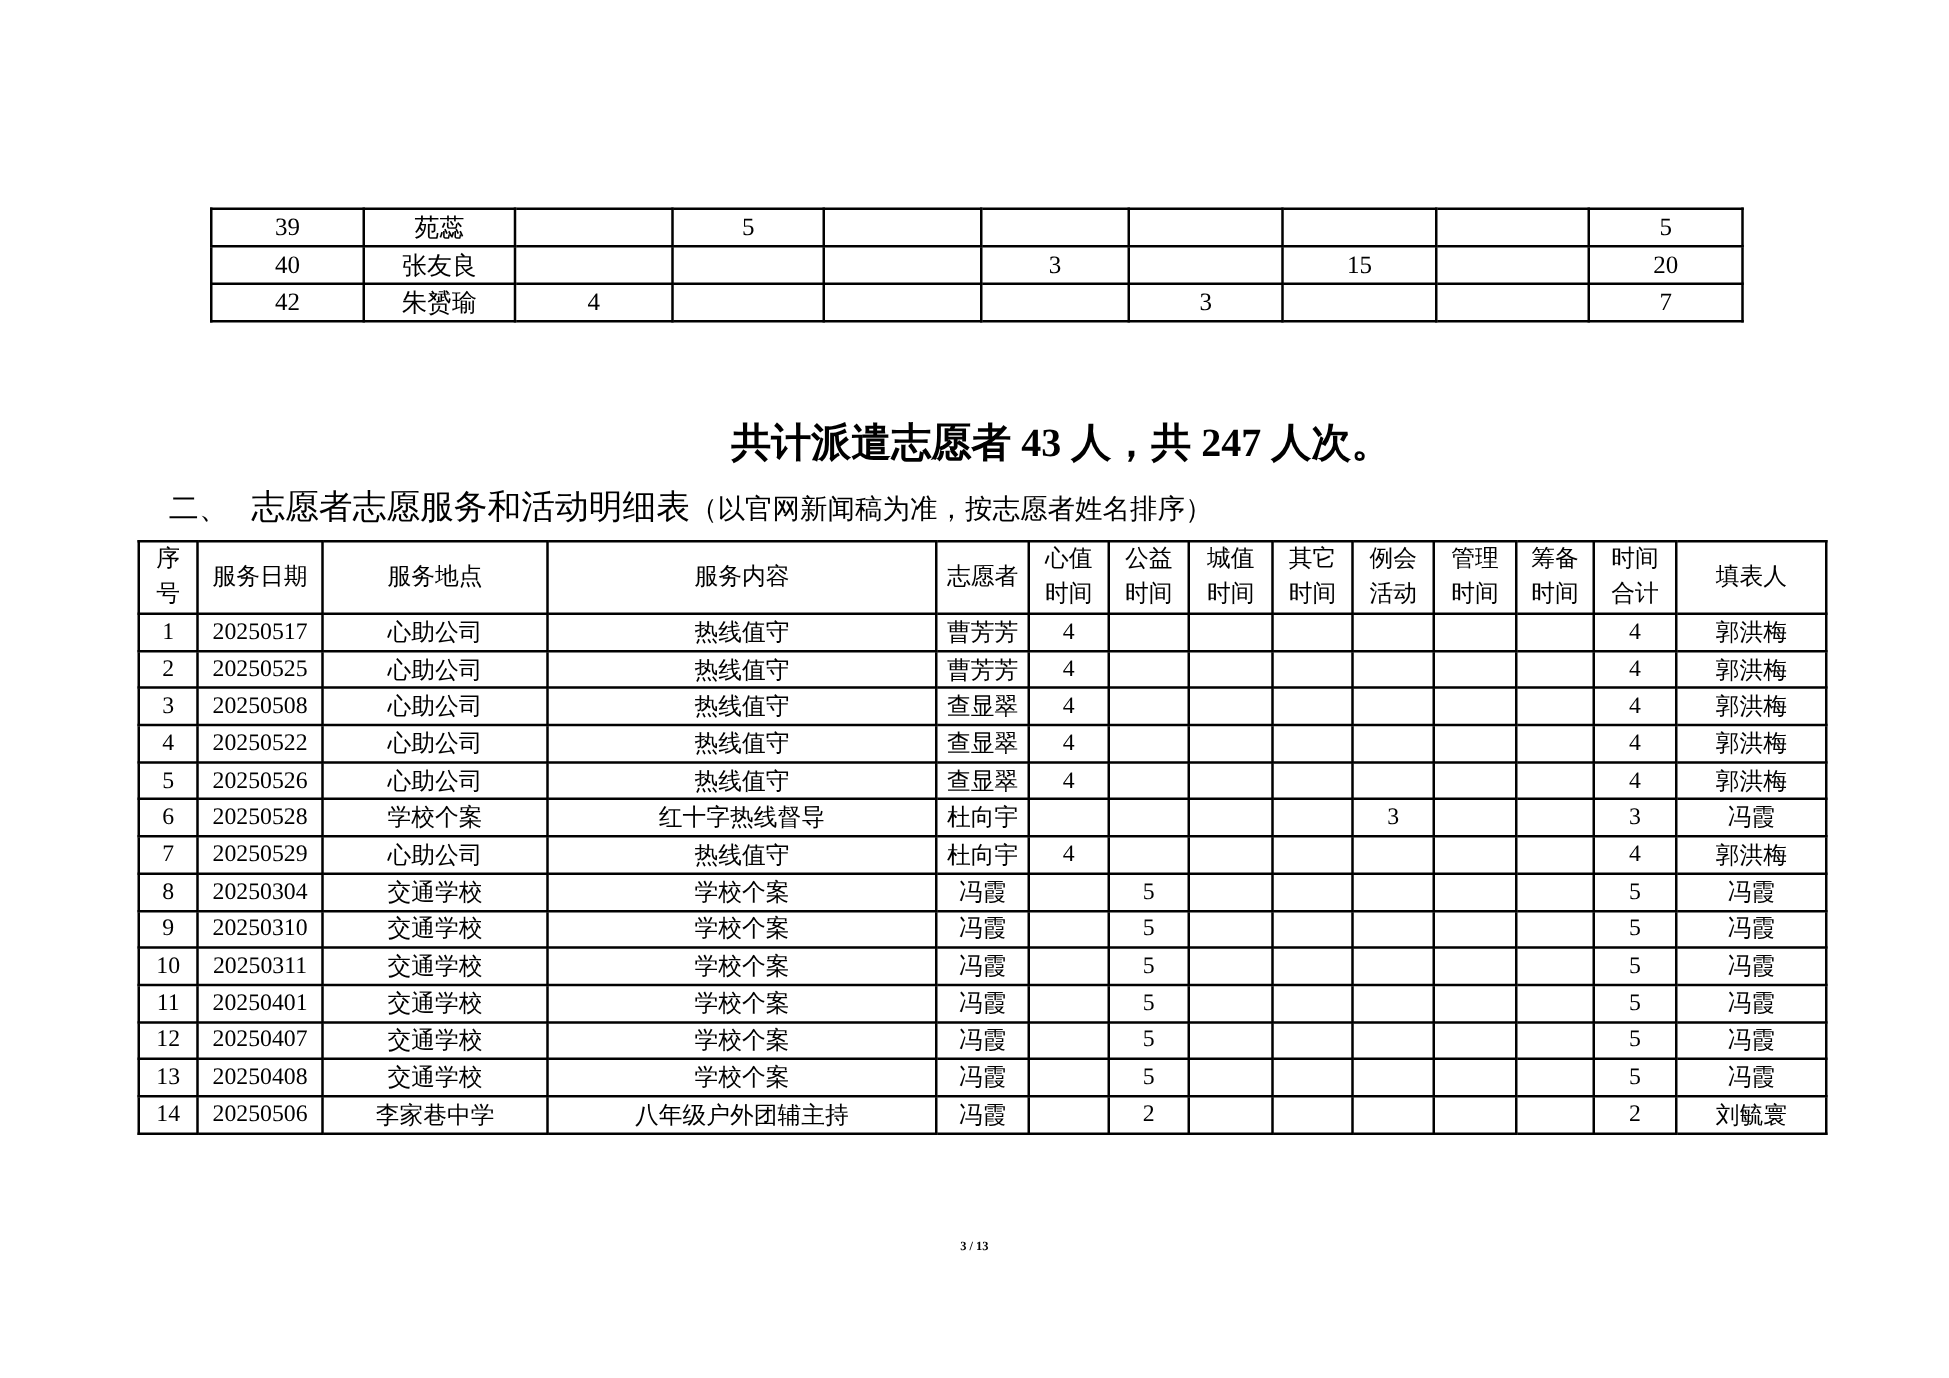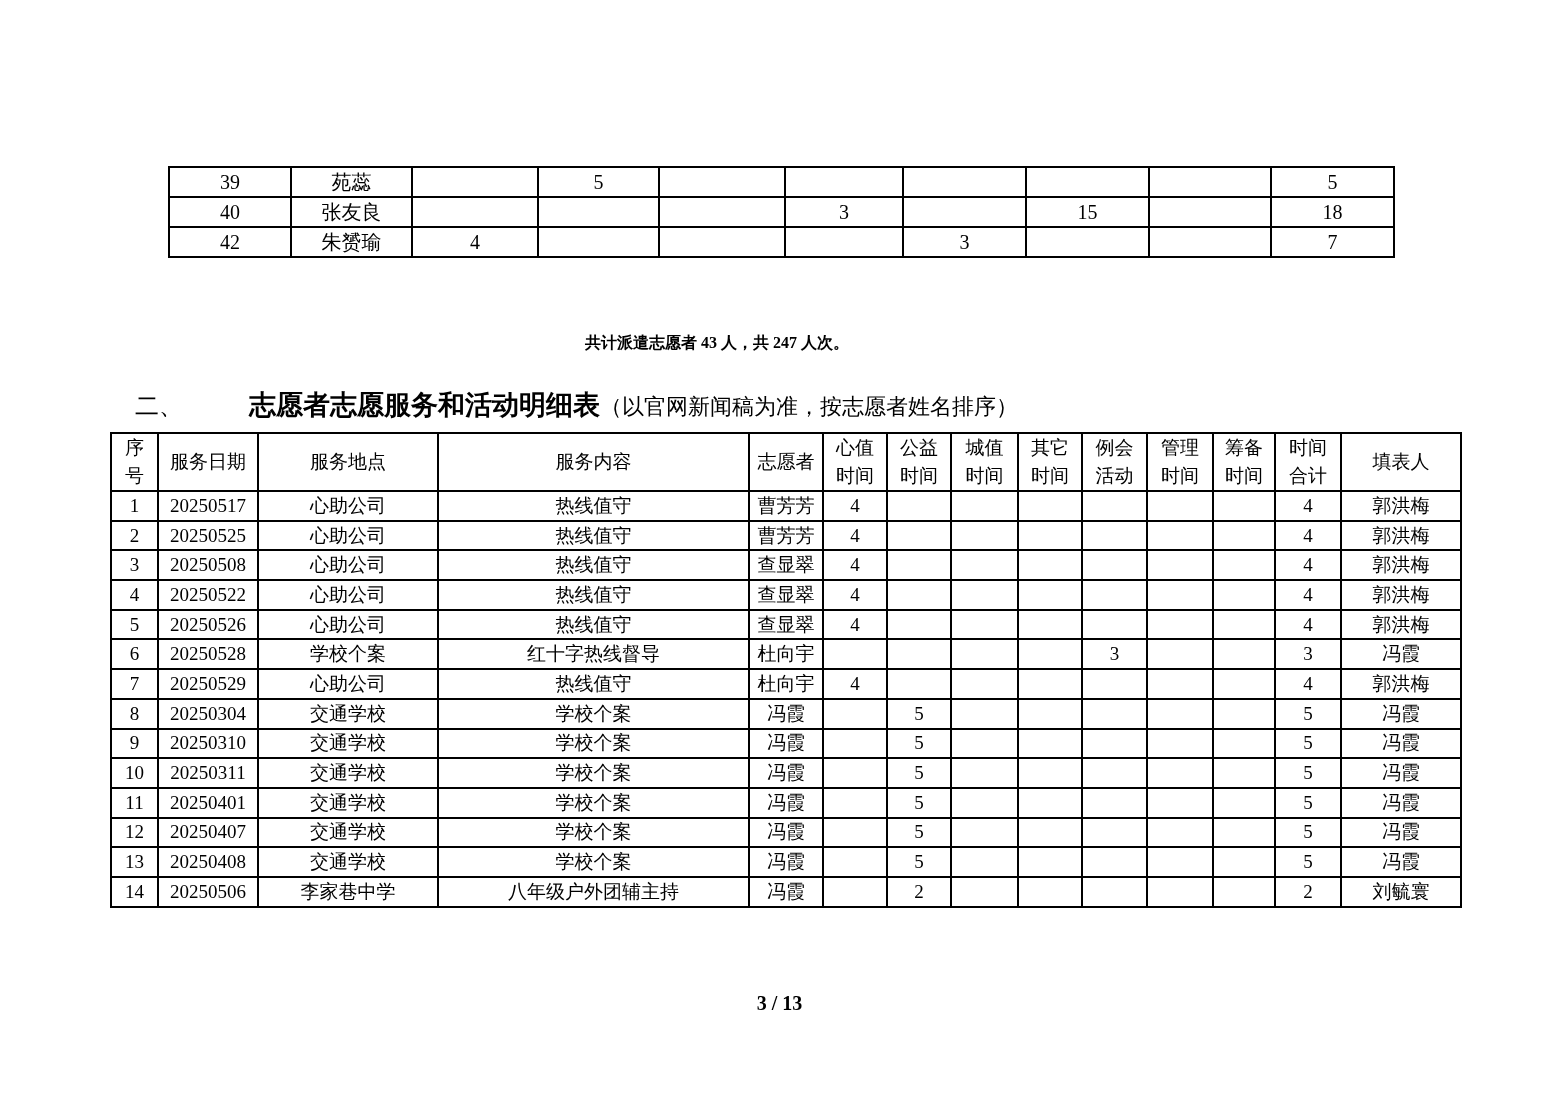--- a/index.html
+++ b/index.html
@@ -32,37 +32,37 @@
     height:56px;
     font-size:19px;
     font-weight:normal;
     white-space:pre-line;
     line-height:1.45;
   }
   .t2 tbody td{height:27.7px;font-size:19px;}
   .summary-line{
     position:absolute;
     left:585px;top:333px;
-    font-size:16px;
+    font-size:32px;
     font-weight:bold;
     white-space:nowrap;
   }
   .section-heading{
     position:absolute;
     left:135px;top:387px;
     white-space:nowrap;
   }
   .section-heading .num{font-size:24px;margin-right:18px;}
-  .section-heading .title{font-size:27px;font-weight:bold;margin-left:48px;}
+  .section-heading .title{font-size:27px;font-weight:normal;}
   .section-heading .subtitle{font-size:22px;text-align:right;}
   .page-number{
     position:absolute;
     left:0;right:0;top:992px;
     text-align:center;
-    font-size:20px;
+    font-size:10px;
     font-weight:bold;
     font-family:Liberation Serif, serif;
   }
 </style>
 </head>
 <body>
 
 <div class="page">
 
   <table class="t1">
@@ -94,21 +94,21 @@
         <tr>
           <td>40</td>
           <td>张友良</td>
           <td></td>
           <td></td>
           <td></td>
           <td>3</td>
           <td></td>
           <td>15</td>
           <td></td>
-          <td>18</td>
+          <td>20</td>
         </tr>
         <tr>
           <td>42</td>
           <td>朱赟瑜</td>
           <td>4</td>
           <td></td>
           <td></td>
           <td></td>
           <td>3</td>
           <td></td>

